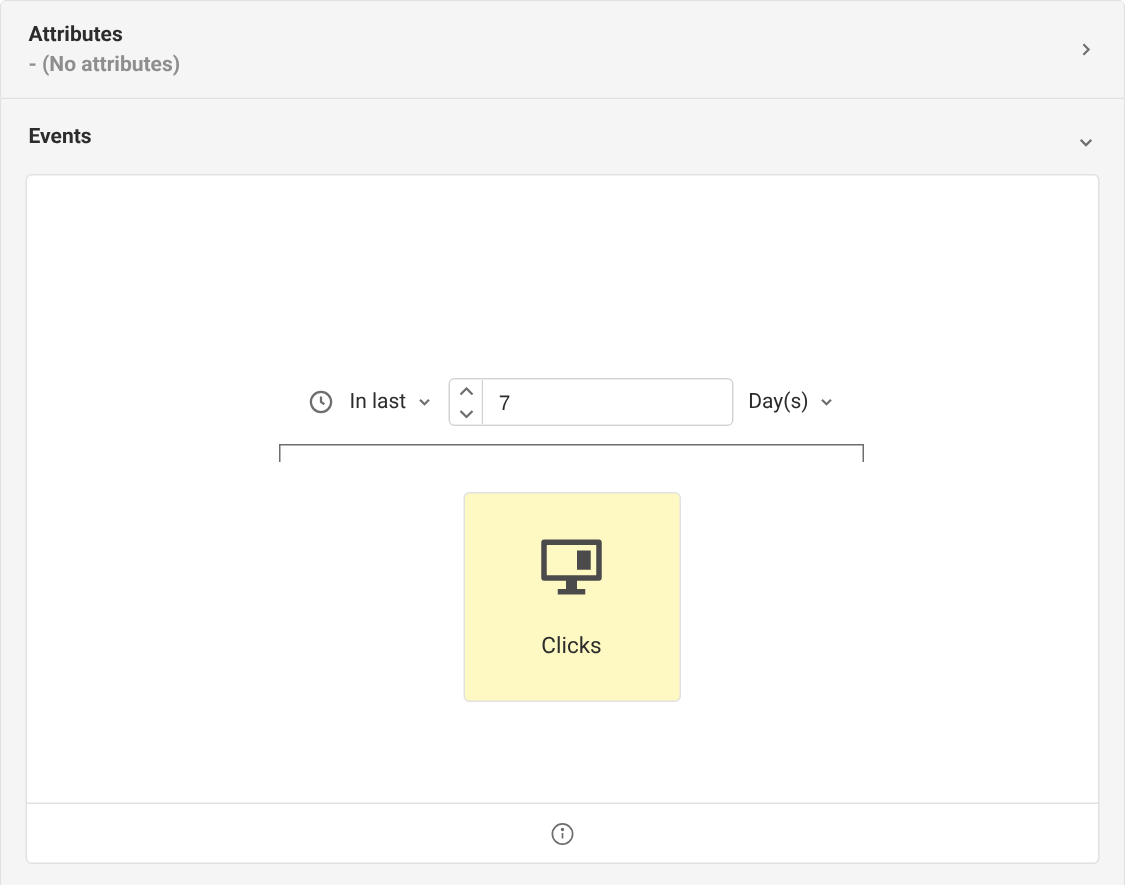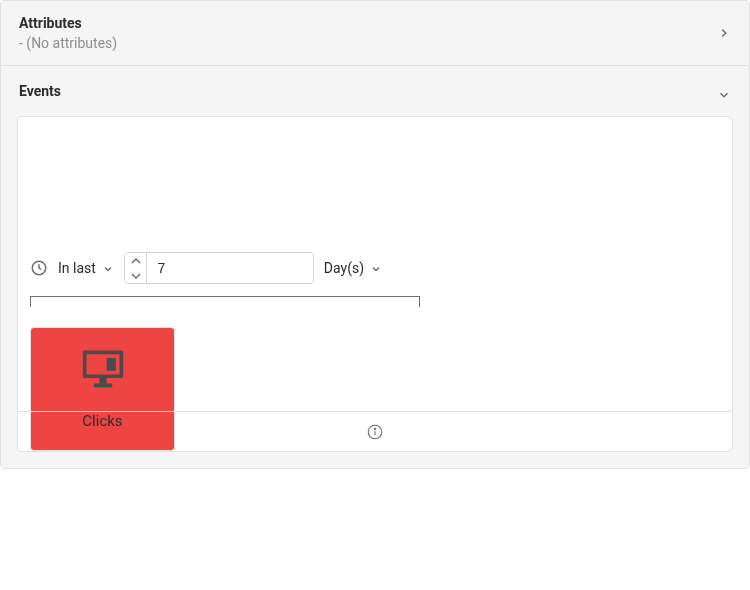--- a/index.html
+++ b/index.html
@@ -30,43 +30,44 @@
       align-items: baseline;
       gap: 4px;
       flex-direction: column;
     }
     .panel-title {
       font-weight: 700;
       font-size: 14px;
       color: #2c2c2c;
     }
     .panel-subtitle {
-      font-weight: 400;
+      font-weight: 700;
       font-size: 14px;
       color: #8e8e8e;
       text-align: center;
     }
     .chevron {
       width: 14px;
       height: 14px;
       display: inline-block;
     }
     .chevron svg { width: 100%; height: 100%; }
     .events-body {
       background: #f5f5f5;
       padding: 0 16px 16px 16px;
     }
     .canvas {
       background: #fff;
       border: 1px solid #e1e1e1;
       border-radius: 4px;
-      height: 336px;
+      height: 460px;
       position: relative;
       display: flex;
       flex-direction: column;
+      align-items: center;
       padding-top: 135px;
       padding-left: 12px;
     }
     .time-row {
       display: flex;
       align-items: center;
       gap: 10px;
     }
     .clock-icon {
       width: 18px;
@@ -129,21 +130,21 @@
       margin-top: 20px;
       width: 145px;
       height: 140px;
       border: 1px solid #e1e1e1;
       border-radius: 4px;
       display: flex;
       flex-direction: column;
       align-items: center;
       justify-content: center;
       gap: 24px;
-      background: #ef4444;
+      background: #fef9c3;
       cursor: pointer;
     }
     .monitor-icon {
       width: 44px;
       height: 40px;
       color: #4b4b4b;
     }
     .monitor-icon svg { width: 100%; height: 100%; }
     .event-label {
       font-size: 15px;

